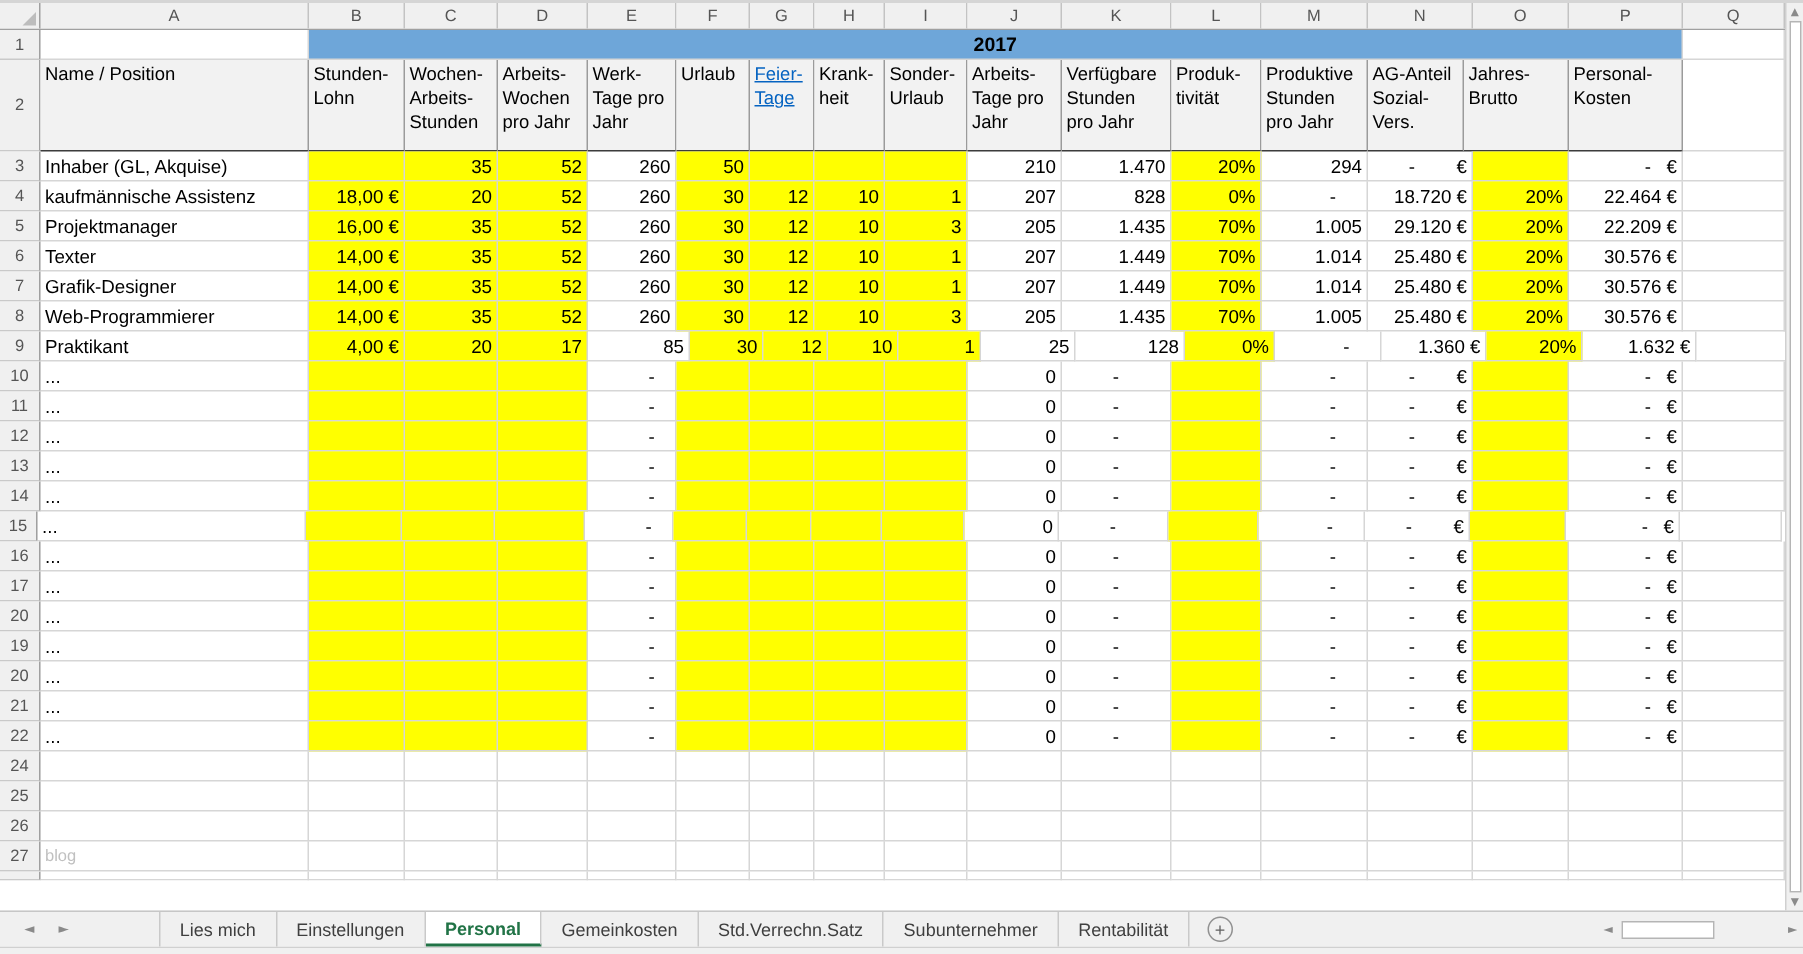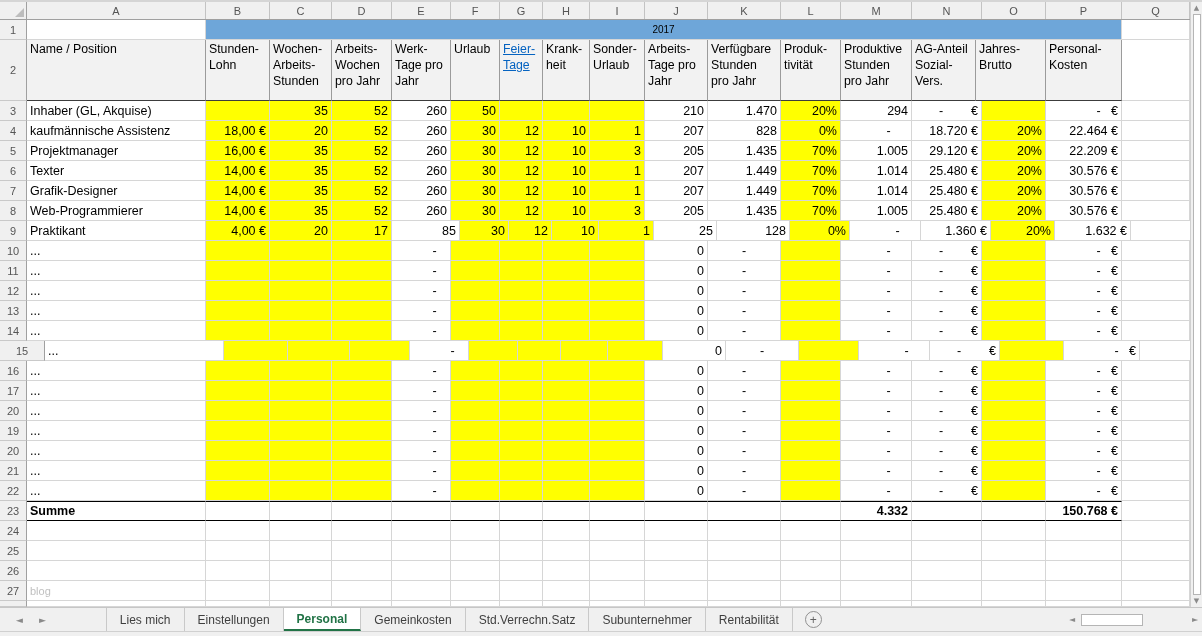--- a/index.html
+++ b/index.html
@@ -23,21 +23,21 @@
   .row-h { flex:none; background:#f0f0f0; border-right:1px solid #a0a0a0; border-bottom:1px solid #c9c9c9;
            font-size:11px; color:#555; display:flex; align-items:center; justify-content:center; }
 
   .cell { flex:none; border-right:1px solid var(--grid-line,#d6d6d6); border-bottom:1px solid var(--grid-line,#d6d6d6);
           font-size:12.5px; color:#000; display:flex; align-items:center; padding:0 3px;
           white-space:pre; overflow:hidden; }
   .left   { justify-content:flex-start; }
   .right  { justify-content:flex-end; }
   .center { justify-content:center; }
   .yellow { background:var(--yellow,#ffff00); }
-  .banner { background:var(--banner-blue,#6ea6d9); justify-content:center; font-weight:normal; font-size:10px; }
+  .banner { background:var(--banner-blue,#6ea6d9); justify-content:center; font-weight:bold; font-size:13px; }
   .hcell  { background:var(--header-bg,#f2f2f2); border-right:1px solid #9b9b9b; border-bottom:1px solid #3c3c3c;
             align-items:flex-start; padding-top:2px; white-space:pre-line; line-height:1.3; font-size:12.3px; }
   .hlink  { color:var(--link-blue,#0563c1); text-decoration:underline; }
   .sumb   { font-weight:bold; border-top:1px solid #000; border-bottom:1px solid #000; }
   .watermark { color:#c0c0c0; font-size:11px; }
 
   .vscroll { width:12px; height:605px; background:#f0f0f0; border-left:1px solid #d0d0d0;
              display:flex; flex-direction:column; align-items:center; padding:2px 0; }
   .vs-btn { font-size:7px; color:#8a8a8a; line-height:8px; font-family:"DejaVu Sans",sans-serif; }
   .vs-thumb { flex:1; width:8px; background:#fff; border:1px solid #b5b5b5; margin:2px 0; }
@@ -372,21 +372,21 @@
             <div class="cell right" style="width: 63px;">0</div>
             <div class="cell center" style="width: 73px;">-</div>
             <div class="cell right yellow" style="width: 60px;"></div>
             <div class="cell right" style="width: 71px;">-     </div>
             <div class="cell right" style="width: 70px;">-        €</div>
             <div class="cell right yellow" style="width: 64px;"></div>
             <div class="cell right" style="width: 76px;">-   €</div>
             <div class="cell" style="width: 68px;"></div>
           </div>
           <div class="row">
-            <div class="row-h" style="width: 45px;">15</div>
+            <div class="row-h" style="width: 25px;">15</div>
             <div class="cell left" style="width: 179px;">...</div>
             <div class="cell right yellow" style="width: 64px;"></div>
             <div class="cell right yellow" style="width: 62px;"></div>
             <div class="cell right yellow" style="width: 60px;"></div>
             <div class="cell right" style="width: 59px;">-   </div>
             <div class="cell right yellow" style="width: 49px;"></div>
             <div class="cell right yellow" style="width: 43px;"></div>
             <div class="cell right yellow" style="width: 47px;"></div>
             <div class="cell right yellow" style="width: 55px;"></div>
             <div class="cell right" style="width: 63px;">0</div>
@@ -529,40 +529,20 @@
             <div class="cell right yellow" style="width: 43px;"></div>
             <div class="cell right yellow" style="width: 47px;"></div>
             <div class="cell right yellow" style="width: 55px;"></div>
             <div class="cell right" style="width: 63px;">0</div>
             <div class="cell center" style="width: 73px;">-</div>
             <div class="cell right yellow" style="width: 60px;"></div>
             <div class="cell right" style="width: 71px;">-     </div>
             <div class="cell right" style="width: 70px;">-        €</div>
             <div class="cell right yellow" style="width: 64px;"></div>
             <div class="cell right" style="width: 76px;">-   €</div>
-            <div class="cell" style="width: 68px;"></div>
-          </div>
-          <div class="row sum-row">
-            <div class="row-h" style="width: 27px;">23</div>
-            <div class="cell left sumb" style="width: 179px;">Summe</div>
-            <div class="cell right sumb" style="width: 64px;"></div>
-            <div class="cell right sumb" style="width: 62px;"></div>
-            <div class="cell right sumb" style="width: 60px;"></div>
-            <div class="cell right sumb" style="width: 59px;"></div>
-            <div class="cell right sumb" style="width: 49px;"></div>
-            <div class="cell right sumb" style="width: 43px;"></div>
-            <div class="cell right sumb" style="width: 47px;"></div>
-            <div class="cell right sumb" style="width: 55px;"></div>
-            <div class="cell right sumb" style="width: 63px;"></div>
-            <div class="cell right sumb" style="width: 73px;"></div>
-            <div class="cell right sumb" style="width: 60px;"></div>
-            <div class="cell right sumb" style="width: 71px;">4.332</div>
-            <div class="cell right sumb" style="width: 70px;"></div>
-            <div class="cell right sumb" style="width: 64px;"></div>
-            <div class="cell right sumb" style="width: 76px;">150.768 €</div>
             <div class="cell" style="width: 68px;"></div>
           </div>
           <div class="row">
             <div class="row-h" style="width: 27px;">24</div>
             <div class="cell left" style="width: 179px;"></div>
             <div class="cell" style="width: 64px;"></div>
             <div class="cell" style="width: 62px;"></div>
             <div class="cell" style="width: 60px;"></div>
             <div class="cell" style="width: 59px;"></div>
             <div class="cell" style="width: 49px;"></div>

